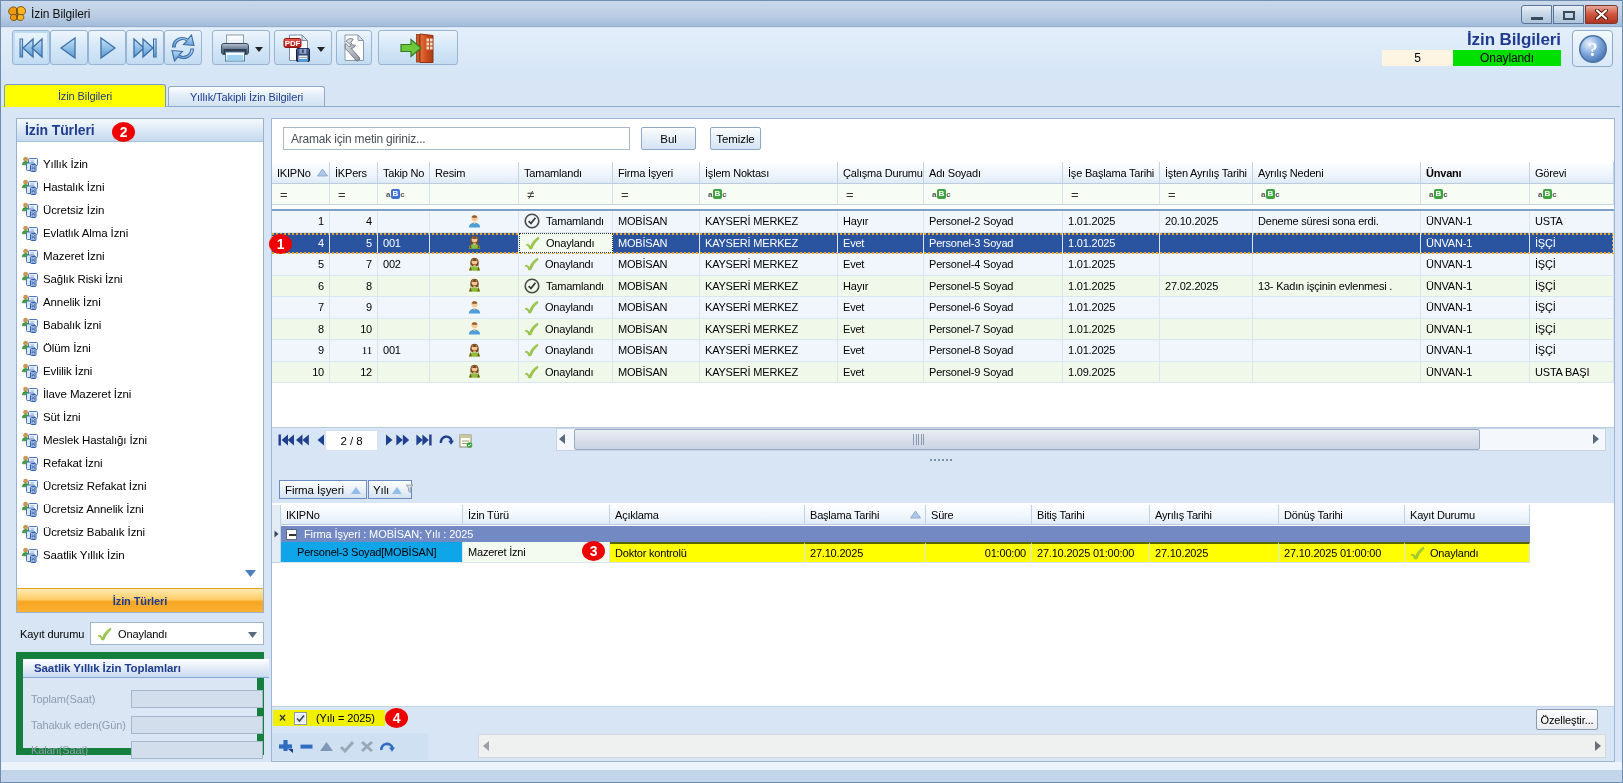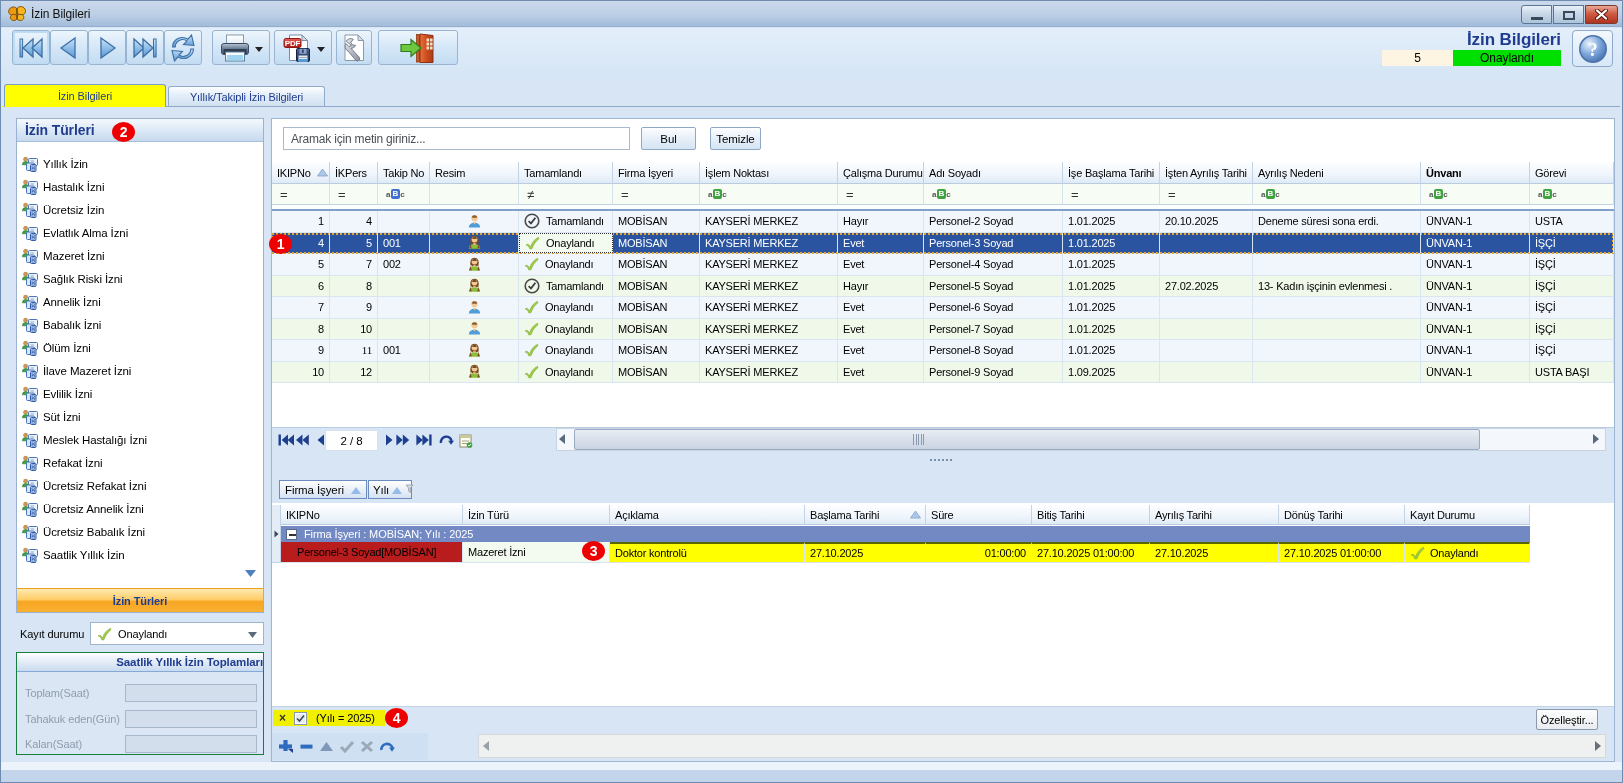--- a/index.html
+++ b/index.html
@@ -332,34 +332,34 @@
         <svg width="17" height="16" viewBox="0 0 17 16" style="">
           <rect x="6.5" y="2.5" width="9" height="7" rx="1" fill="#EAF2FB" stroke="#4E74B8"></rect>
 <line x1="8.5" y1="5" x2="12" y2="5" stroke="#9FB8DC" stroke-width="1.2"></line>
 <circle cx="3.6" cy="3.2" r="2.4" fill="#C89858"></circle>
           <path d="M0.4 8.8 a3.3 3.3 0 0 1 6.6 0 z" fill="#3FA33F" stroke="#1F7A1F" stroke-width="0.6"></path>
 <rect x="4.5" y="7" width="8" height="7.5" rx="1" fill="#D8E8F8" stroke="#4E74B8"></rect>
 <rect x="8.5" y="8.5" width="5.5" height="7" rx="1" fill="#B8D4F0" stroke="#2F5BA8"></rect>
 <rect x="10" y="10" width="2.5" height="1.5" fill="#FFF" stroke="#2F5BA8" stroke-width="0.7"></rect>
 <rect x="10" y="12.5" width="2.5" height="1.5" fill="#FFF" stroke="#2F5BA8" stroke-width="0.7"></rect>
         </svg>
+        <span>Evlilik İzni</span>
+      </div>
+<div class="lefticon">
+        <svg width="17" height="16" viewBox="0 0 17 16" style="">
+          <rect x="6.5" y="2.5" width="9" height="7" rx="1" fill="#EAF2FB" stroke="#4E74B8"></rect>
+<line x1="8.5" y1="5" x2="12" y2="5" stroke="#9FB8DC" stroke-width="1.2"></line>
+<circle cx="3.6" cy="3.2" r="2.4" fill="#C89858"></circle>
+          <path d="M0.4 8.8 a3.3 3.3 0 0 1 6.6 0 z" fill="#3FA33F" stroke="#1F7A1F" stroke-width="0.6"></path>
+<rect x="4.5" y="7" width="8" height="7.5" rx="1" fill="#D8E8F8" stroke="#4E74B8"></rect>
+<rect x="8.5" y="8.5" width="5.5" height="7" rx="1" fill="#B8D4F0" stroke="#2F5BA8"></rect>
+<rect x="10" y="10" width="2.5" height="1.5" fill="#FFF" stroke="#2F5BA8" stroke-width="0.7"></rect>
+<rect x="10" y="12.5" width="2.5" height="1.5" fill="#FFF" stroke="#2F5BA8" stroke-width="0.7"></rect>
+        </svg>
         <span>İlave Mazeret İzni</span>
-      </div>
-<div class="lefticon">
-        <svg width="17" height="16" viewBox="0 0 17 16" style="">
-          <rect x="6.5" y="2.5" width="9" height="7" rx="1" fill="#EAF2FB" stroke="#4E74B8"></rect>
-<line x1="8.5" y1="5" x2="12" y2="5" stroke="#9FB8DC" stroke-width="1.2"></line>
-<circle cx="3.6" cy="3.2" r="2.4" fill="#C89858"></circle>
-          <path d="M0.4 8.8 a3.3 3.3 0 0 1 6.6 0 z" fill="#3FA33F" stroke="#1F7A1F" stroke-width="0.6"></path>
-<rect x="4.5" y="7" width="8" height="7.5" rx="1" fill="#D8E8F8" stroke="#4E74B8"></rect>
-<rect x="8.5" y="8.5" width="5.5" height="7" rx="1" fill="#B8D4F0" stroke="#2F5BA8"></rect>
-<rect x="10" y="10" width="2.5" height="1.5" fill="#FFF" stroke="#2F5BA8" stroke-width="0.7"></rect>
-<rect x="10" y="12.5" width="2.5" height="1.5" fill="#FFF" stroke="#2F5BA8" stroke-width="0.7"></rect>
-        </svg>
-        <span>Evlilik İzni</span>
       </div>
 <div class="lefticon">
         <svg width="17" height="16" viewBox="0 0 17 16" style="">
           <rect x="6.5" y="2.5" width="9" height="7" rx="1" fill="#EAF2FB" stroke="#4E74B8"></rect>
 <line x1="8.5" y1="5" x2="12" y2="5" stroke="#9FB8DC" stroke-width="1.2"></line>
 <circle cx="3.6" cy="3.2" r="2.4" fill="#C89858"></circle>
           <path d="M0.4 8.8 a3.3 3.3 0 0 1 6.6 0 z" fill="#3FA33F" stroke="#1F7A1F" stroke-width="0.6"></path>
 <rect x="4.5" y="7" width="8" height="7.5" rx="1" fill="#D8E8F8" stroke="#4E74B8"></rect>
 <rect x="8.5" y="8.5" width="5.5" height="7" rx="1" fill="#B8D4F0" stroke="#2F5BA8"></rect>
 <rect x="10" y="10" width="2.5" height="1.5" fill="#FFF" stroke="#2F5BA8" stroke-width="0.7"></rect>
@@ -454,21 +454,21 @@
 <div class="abs" style="left:20px;top:628px;color:#000;">Kayıt durumu</div>
 <div class="abs" style="left:90px;top:622px;width:174px;height:23px;border:1px solid #A0B4CC;background:#FFF;display:flex;align-items:center;padding-left:6px;gap:6px;">
     <svg width="15" height="14" viewBox="0 0 15 14" style="">
       <path d="M1.5 8.5 C3 7.5 4.5 9 5.5 11 C7 6.5 9.5 3 13.5 1.2 C13.9 1.9 14 2.6 13.8 3 C10.5 5.5 8.5 8.8 7 12.8 L4.8 13 C4 10.8 3 9.3 1.2 9.2 Z" fill="#9CCB44" stroke="#7FA62E" stroke-width="0.5"></path>
     </svg>
     <span>Onaylandı</span>
     <span style="margin-left:auto;margin-right:6px;"><svg width="9" height="6" viewBox="0 0 9 6" style="">
         <polygon points="0,0 9,0 4.5,6" fill="#5A6A7A"></polygon>
       </svg></span>
   </div>
-<div class="abs" style="left:16px;top:652px;width:248px;height:103px;border:1px solid #15803d;background:#DAE6F4;text-align:right;">
+<div class="abs" style="left:16px;top:652px;width:248px;height:103px;border:7px solid #15803d;background:#DAE6F4;">
 <div class="abs" style="left:0;top:0;width:246px;height:19px;background:linear-gradient(#FEFEFF,#C9DAEF);border-bottom:1px solid #85A9D6;color:#1F3C8F;font-weight:bold;font-size:11.5px;padding-left:11px;line-height:18px;">Saatlik Yıllık İzin Toplamları</div>
 <div class="abs" style="left:8px;top:34px;color:#8E9DAE;font-size:11px;white-space:nowrap;">Toplam(Saat)</div>
 <div class="abs" style="left:108px;top:31px;width:132px;height:18px;background:#D3DEEC;border:1px solid #A8B8CC;"></div>
 <div class="abs" style="left:8px;top:60px;color:#8E9DAE;font-size:11px;white-space:nowrap;">Tahakuk eden(Gün)</div>
 <div class="abs" style="left:108px;top:57px;width:132px;height:18px;background:#D3DEEC;border:1px solid #A8B8CC;"></div>
 <div class="abs" style="left:8px;top:85px;color:#8E9DAE;font-size:11px;white-space:nowrap;">Kalan(Saat)</div>
 <div class="abs" style="left:108px;top:82px;width:132px;height:18px;background:#D3DEEC;border:1px solid #A8B8CC;"></div>
 </div>
 <div class="abs" style="left:271px;top:118px;width:1344px;height:644px;border:1px solid #9DB6D4;background:#FFF;"></div>
 <div class="abs" style="left:272px;top:119px;width:1342px;height:34px;background:#FFF;"></div>
@@ -887,21 +887,21 @@
       <span style="position:absolute;left:2px;top:4px;width:7px;height:2px;background:#333;"></span>
     </span>
 <span style="margin-left:7px;">Firma İşyeri : MOBİSAN;  Yılı : 2025</span>
   </div>
 <div class="abs" style="left:272px;top:526px;width:9px;height:16px;background:#E4EDF6;border-right:1px solid #C2D3E6;display:flex;align-items:center;justify-content:center;">
     <svg width="5" height="8" viewBox="0 0 5 8" style="">
       <polygon points="0.5,0.5 4.5,4 0.5,7.5" fill="#3A4A5A"></polygon>
     </svg>
   </div>
 <div class="abs" style="left:281px;top:542px;width:1249px;height:21px;border-bottom:1px solid #D9E5F1;">
-<div class="cell" style="left:0;width:182px;background:#b91c1c;padding-left:16px;">Personel-3 Soyad[MOBİSAN]</div>
+<div class="cell" style="left:0;width:182px;background:#0ea5e9;padding-left:16px;">Personel-3 Soyad[MOBİSAN]</div>
 <div class="cell" style="left:182px;width:147px;background:#F3FAEF;">Mazeret İzni</div>
 <div class="cell" style="left:329px;width:195px;background:#FFFF00;border-top:2px solid #5A6600;">Doktor kontrolü</div>
 <div class="cell" style="left:524px;width:121px;background:#FFFF00;border-top:2px solid #5A6600;">27.10.2025</div>
 <div class="cell" style="left:645px;width:106px;background:#FFFF00;border-top:2px solid #5A6600;justify-content:flex-end;">01:00:00</div>
 <div class="cell" style="left:751px;width:118px;background:#FFFF00;border-top:2px solid #5A6600;">27.10.2025 01:00:00</div>
 <div class="cell" style="left:869px;width:129px;background:#FFFF00;border-top:2px solid #5A6600;">27.10.2025</div>
 <div class="cell" style="left:998px;width:126px;background:#FFFF00;border-top:2px solid #5A6600;">27.10.2025 01:00:00</div>
 <div class="cell" style="left:1124px;width:125px;background:#FFFF00;border-top:2px solid #5A6600;gap:5px;">
       <svg width="15" height="14" viewBox="0 0 15 14" style="">
         <path d="M1.5 8.5 C3 7.5 4.5 9 5.5 11 C7 6.5 9.5 3 13.5 1.2 C13.9 1.9 14 2.6 13.8 3 C10.5 5.5 8.5 8.8 7 12.8 L4.8 13 C4 10.8 3 9.3 1.2 9.2 Z" fill="#9CCB44" stroke="#7FA62E" stroke-width="0.5"></path>

